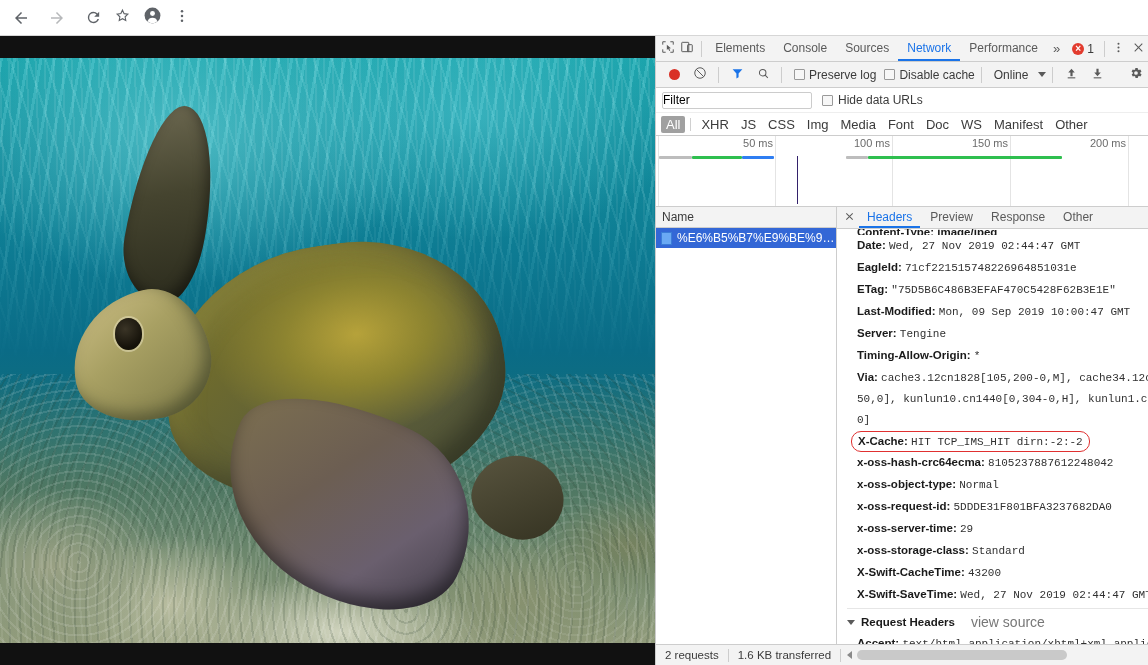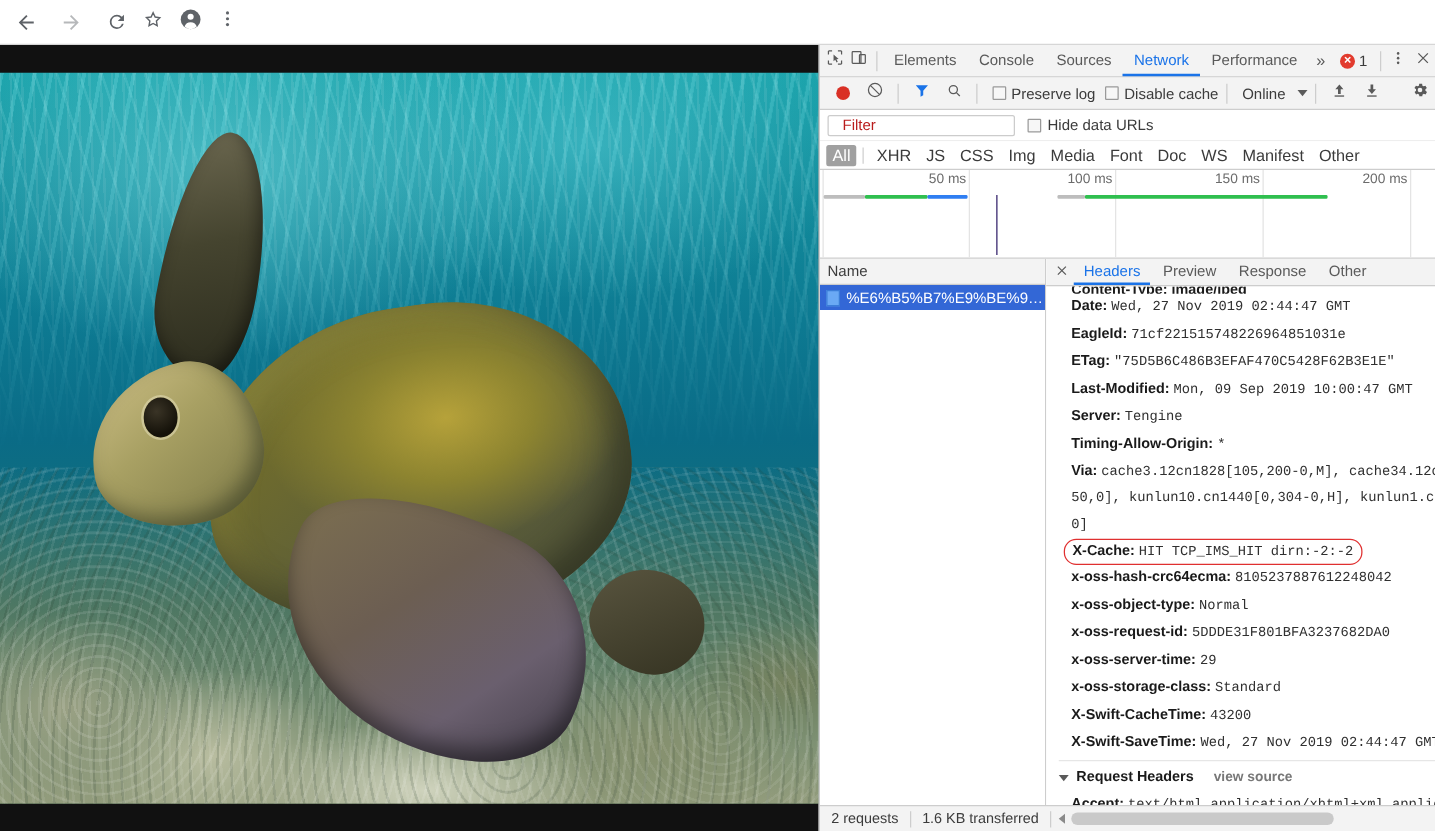--- a/index.html
+++ b/index.html
@@ -177,21 +177,21 @@
   .tb-group { display:flex;align-items:center;margin-left:6px;}
   .online-sel { display:flex;align-items:center;gap:10px;font-size:12px;color:#3b3b3b;margin-left:6px;}
   .caret-d { width:0;height:0;border-left:4px solid transparent;border-right:4px solid transparent;border-top:5px solid #5a5a5a;}
 
   .dt-filterbar {
     height: 25px; flex:0 0 25px; display:flex; align-items:center;
     padding: 0 6px; gap:10px; border-bottom:1px solid #eee; background:#fff;
   }
   .filter-input {
     width: 150px; height:17px; border:1px solid #ccc; border-radius:2px;
-    font-size:12px; color:#b91c1c; padding-left:11px; line-height:15px;
+    font-size:12px; color:#000000; padding-left:0; line-height:15px;
     background:#fff;
   }
   .hide-urls { display:flex;align-items:center;gap:5px;font-size:12px;color:#3b3b3b;}
 
   .dt-typebar {
     height: 23px; flex:0 0 23px; display:flex; align-items:center;
     padding: 0 5px; gap:2px; border-bottom:1px solid #cdcdcd; background:#fff;
   }
   .type-chip { font-size:13px;color:#3b3b3b;padding:1px 5px;border-radius:2px;white-space:nowrap;}
   .type-chip.active { background:#a0a0a0;color:#fff;}
@@ -256,21 +256,21 @@
   .hdr-highlight {
     display:inline-block; border:1.5px solid #e03030; border-radius:10px;
     padding: 0px 6px; margin-left:-6px; line-height:18px;
   }
   .sec-head {
     font-size:11.5px;font-weight:bold;color:#1a1a1a;line-height:22px;
     display:flex;align-items:center;gap:6px; margin-top:2px;
     border-top:1px solid #e6e6e6; padding-top:2px;
   }
   .tri { width:0;height:0;border-left:4px solid transparent;border-right:4px solid transparent;border-top:5px solid #5a5a5a;}
-  .view-src { font-weight:bold;color:#777;font-size:11px;margin-left:10px;}
+  .view-src { font-weight:normal;color:#777;font-size:14px;margin-left:10px;}
 
   .dt-status {
     height:21px; flex:0 0 21px; border-top:1px solid #cdcdcd; background:#f3f3f3;
     display:flex; align-items:center; font-size:11.5px; color:#3b3b3b;
   }
   .st-item { padding: 0 9px; white-space:nowrap;}
   .st-sep { width:1px;height:13px;background:#cdcdcd;}
   .h-scrollbar { flex:1 1 auto; height:10px; margin:0 4px; position:relative; }
   .h-thumb { position:absolute; left:12px; top:0; height:10px; width:210px; background:#c9c9c9; border-radius:5px;}
   .h-arrow { position:absolute; left:2px; top:1px; width:0;height:0;border-top:4px solid transparent;border-bottom:4px solid transparent;border-right:5px solid #8a8a8a;}

